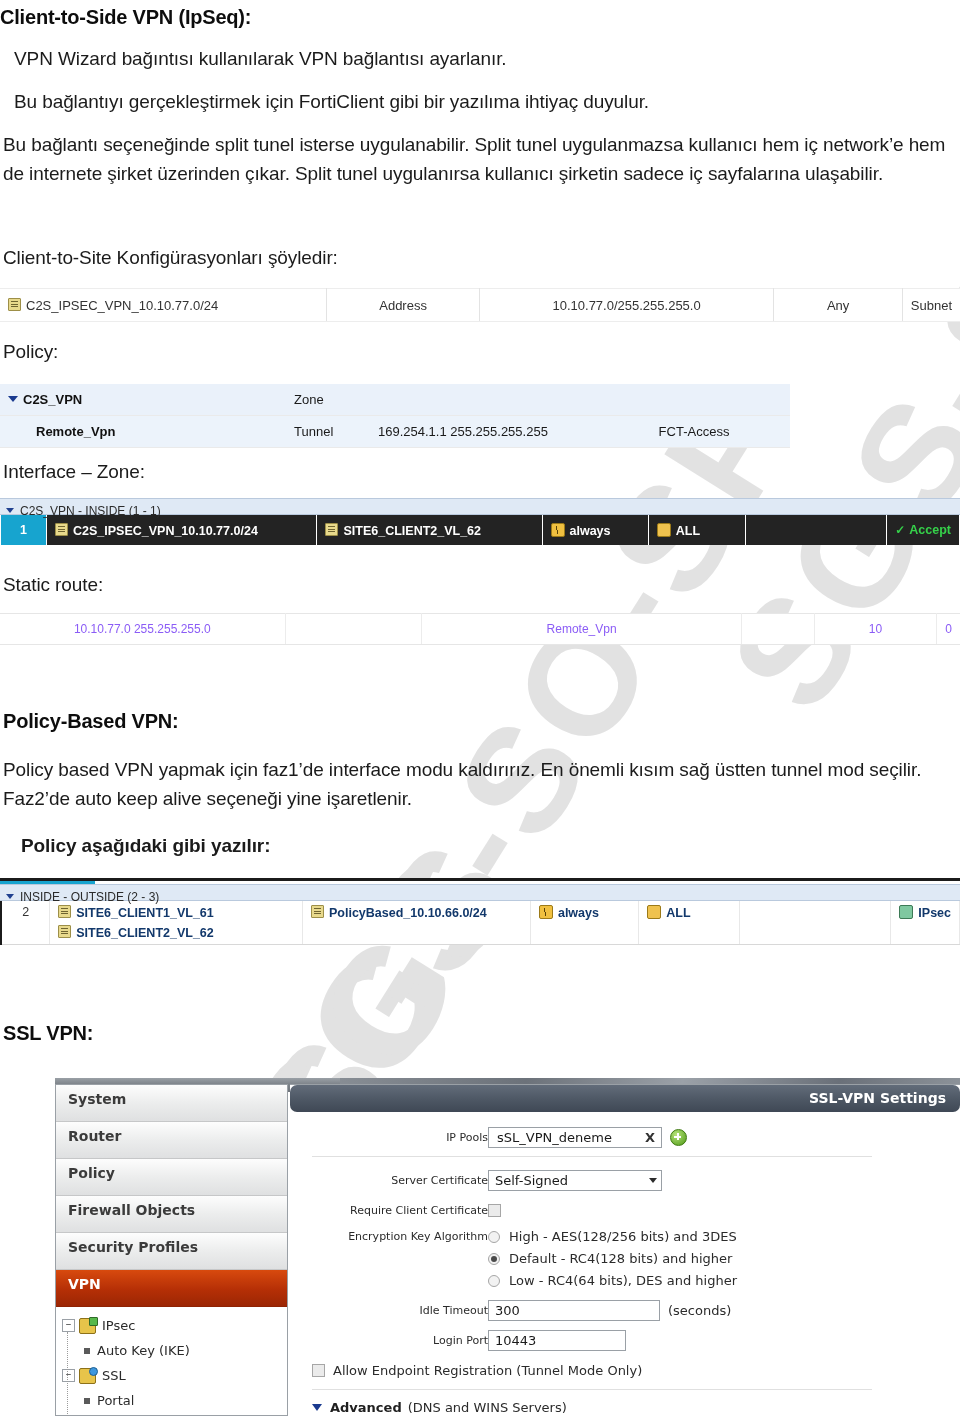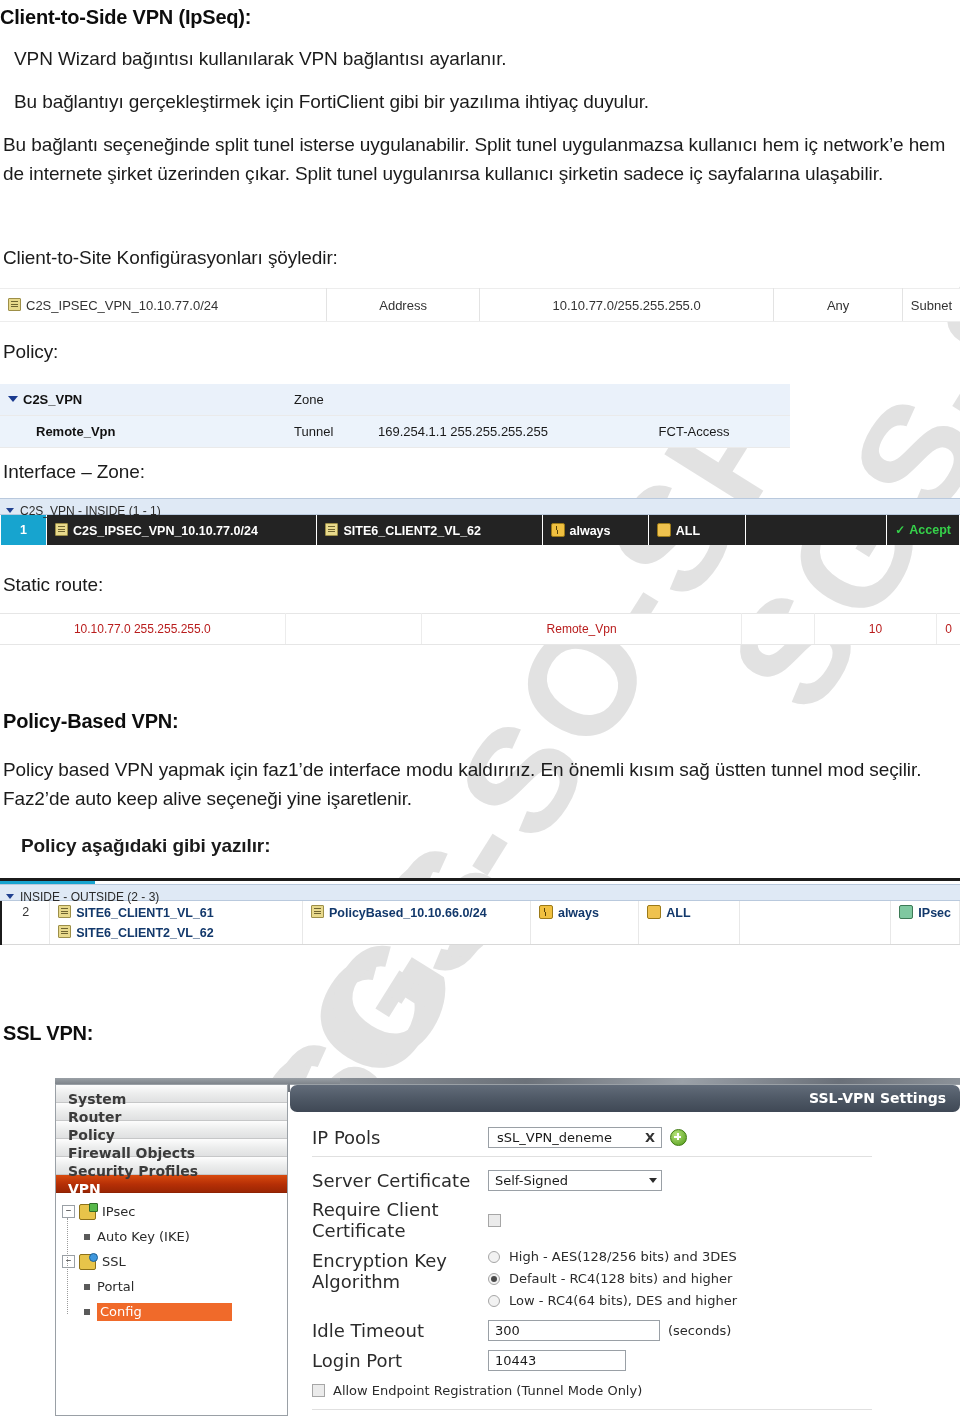--- a/index.html
+++ b/index.html
@@ -219,21 +219,21 @@
   .pol-light td.idx2{
     text-align:center;width:34px;color:#333;font-weight:normal;
     border-left:2px solid #1b1b1b;
   }
   .pol-light .sub{display:block;margin-top:5px;}
   .topbar-dark{height:3px;background:#1b1b1b;width:960px;}
   .topbar-cyan{height:3px;background:#17a4cf;width:95px;}
 
   
   .route-table{
-    width:960px;border-collapse:collapse;font-size:12px;color:#b91c1c;
+    width:960px;border-collapse:collapse;font-size:12px;color:#8b5cf6;
   }
   .route-table td{
     border-right:1px solid #ececec;
     border-top:1px solid #e6e6e6;
     border-bottom:1px solid #e6e6e6;
     padding:5px 8px;height:20px;text-align:center;white-space:nowrap;
   }
   .route-table td:last-child{border-right:none;}
 
   
@@ -251,21 +251,21 @@
   }
   .gui-chrome::after{
     content:"";position:absolute;right:0;top:0;width:620px;height:14px;
     background:linear-gradient(110deg,#878d94 0%,#6c727a 30%,#9ba1a8 55%,#6a7079 80%,#8d939a 100%);
   }
   .gui-side{
     position:absolute;left:0;top:6px;width:233px;height:332px;
     background:#ffffff;border:1px solid #9aa0a6;box-sizing:border-box;
   }
   .menu-item{
-    height:18px;line-height:29px;
+    height:37px;line-height:29px;
     padding-left:12px;
     font-size:14px;font-weight:bold;color:#3b3b3b;
     background:linear-gradient(180deg,#fdfdfd 0%,#eceded 50%,#dfe0e1 100%);
     border-bottom:1px solid #c6c7c8;
     box-sizing:border-box;
   }
   .menu-item.active{
     background:linear-gradient(180deg,#d84a0e 0%,#b52f06 55%,#9b2604 100%);
     color:#ffffff;
     border-bottom:1px solid #8f2203;
@@ -307,21 +307,21 @@
     height:27px;
     background:linear-gradient(180deg,#626c7a 0%,#4d5764 55%,#3f4855 100%);
     color:#ffffff;font-size:14px;font-weight:bold;
     text-align:right;padding:0 14px;line-height:27px;
     box-sizing:border-box;
     font-family:"DejaVu Sans",sans-serif;
     border-radius:7px;
   }
   .form{padding:14px 0 0 22px;font-size:13px;color:#2b2b2b;}
   .frow{display:flex;align-items:center;margin-bottom:8px;min-height:22px;}
-  .flabel{width:176px;flex:0 0 auto;font-size:18px;color:#2b2b2b;}
+  .flabel{width:176px;flex:0 0 auto;font-size:11px;color:#2b2b2b;text-align:right;}
   .txtbox{
     border:1px solid #9aa0a6;background:#ffffff;
     height:21px;line-height:21px;
     font-size:13px;color:#1a1a1a;
     padding:0 6px;box-sizing:border-box;
     display:flex;align-items:center;justify-content:space-between;
   }
   .txtbox.ip{width:174px;padding-left:8px;}
   .txtbox.idle{width:172px;}
   .txtbox.port{width:138px;}

